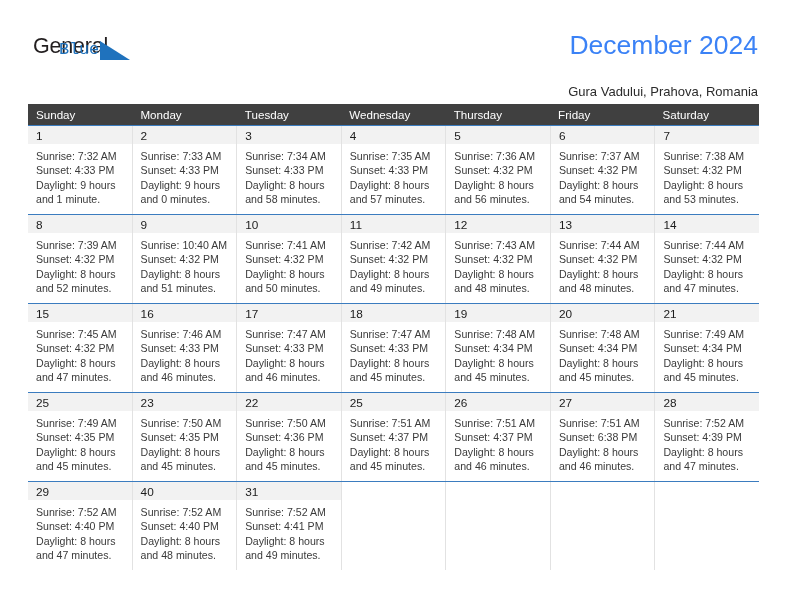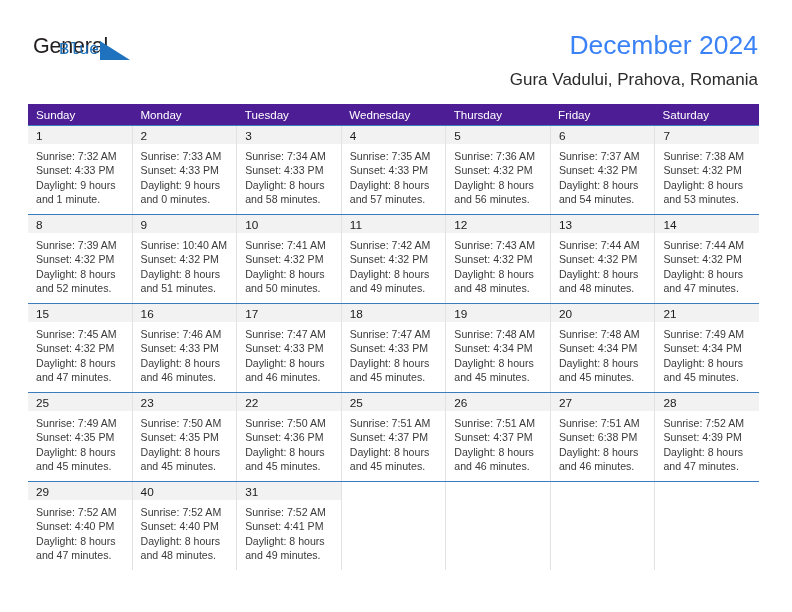--- a/index.html
+++ b/index.html
@@ -74,39 +74,39 @@
     text-align: right;
   }
   .cal-title {
     font-size: 26.5px;
     font-weight: normal;
     color: #3b82f6;
     line-height: 34px;
     white-space: nowrap;
   }
   .cal-sub {
-    font-size: 17px;
+    font-size: 13px;
     color: #2b2b2b;
     line-height: 20px;
-    margin-top: 8px;
+    margin-top: 20px;
     white-space: nowrap;
   }
 
   
   .calendar {
     position: absolute;
     left: 28px;
     top: 104px;
     width: 731px;
   }
 
   .weekhead {
     display: flex;
     width: 100%;
-    background: #4c1d95;
+    background: #404040;
     height: 21px;
   }
   .weekhead .hcell {
     flex: 1 1 0;
     color: #ffffff;
     font-size: 11.6px;
     line-height: 21px;
     padding-left: 8px;
     box-sizing: border-box;
     white-space: nowrap;

